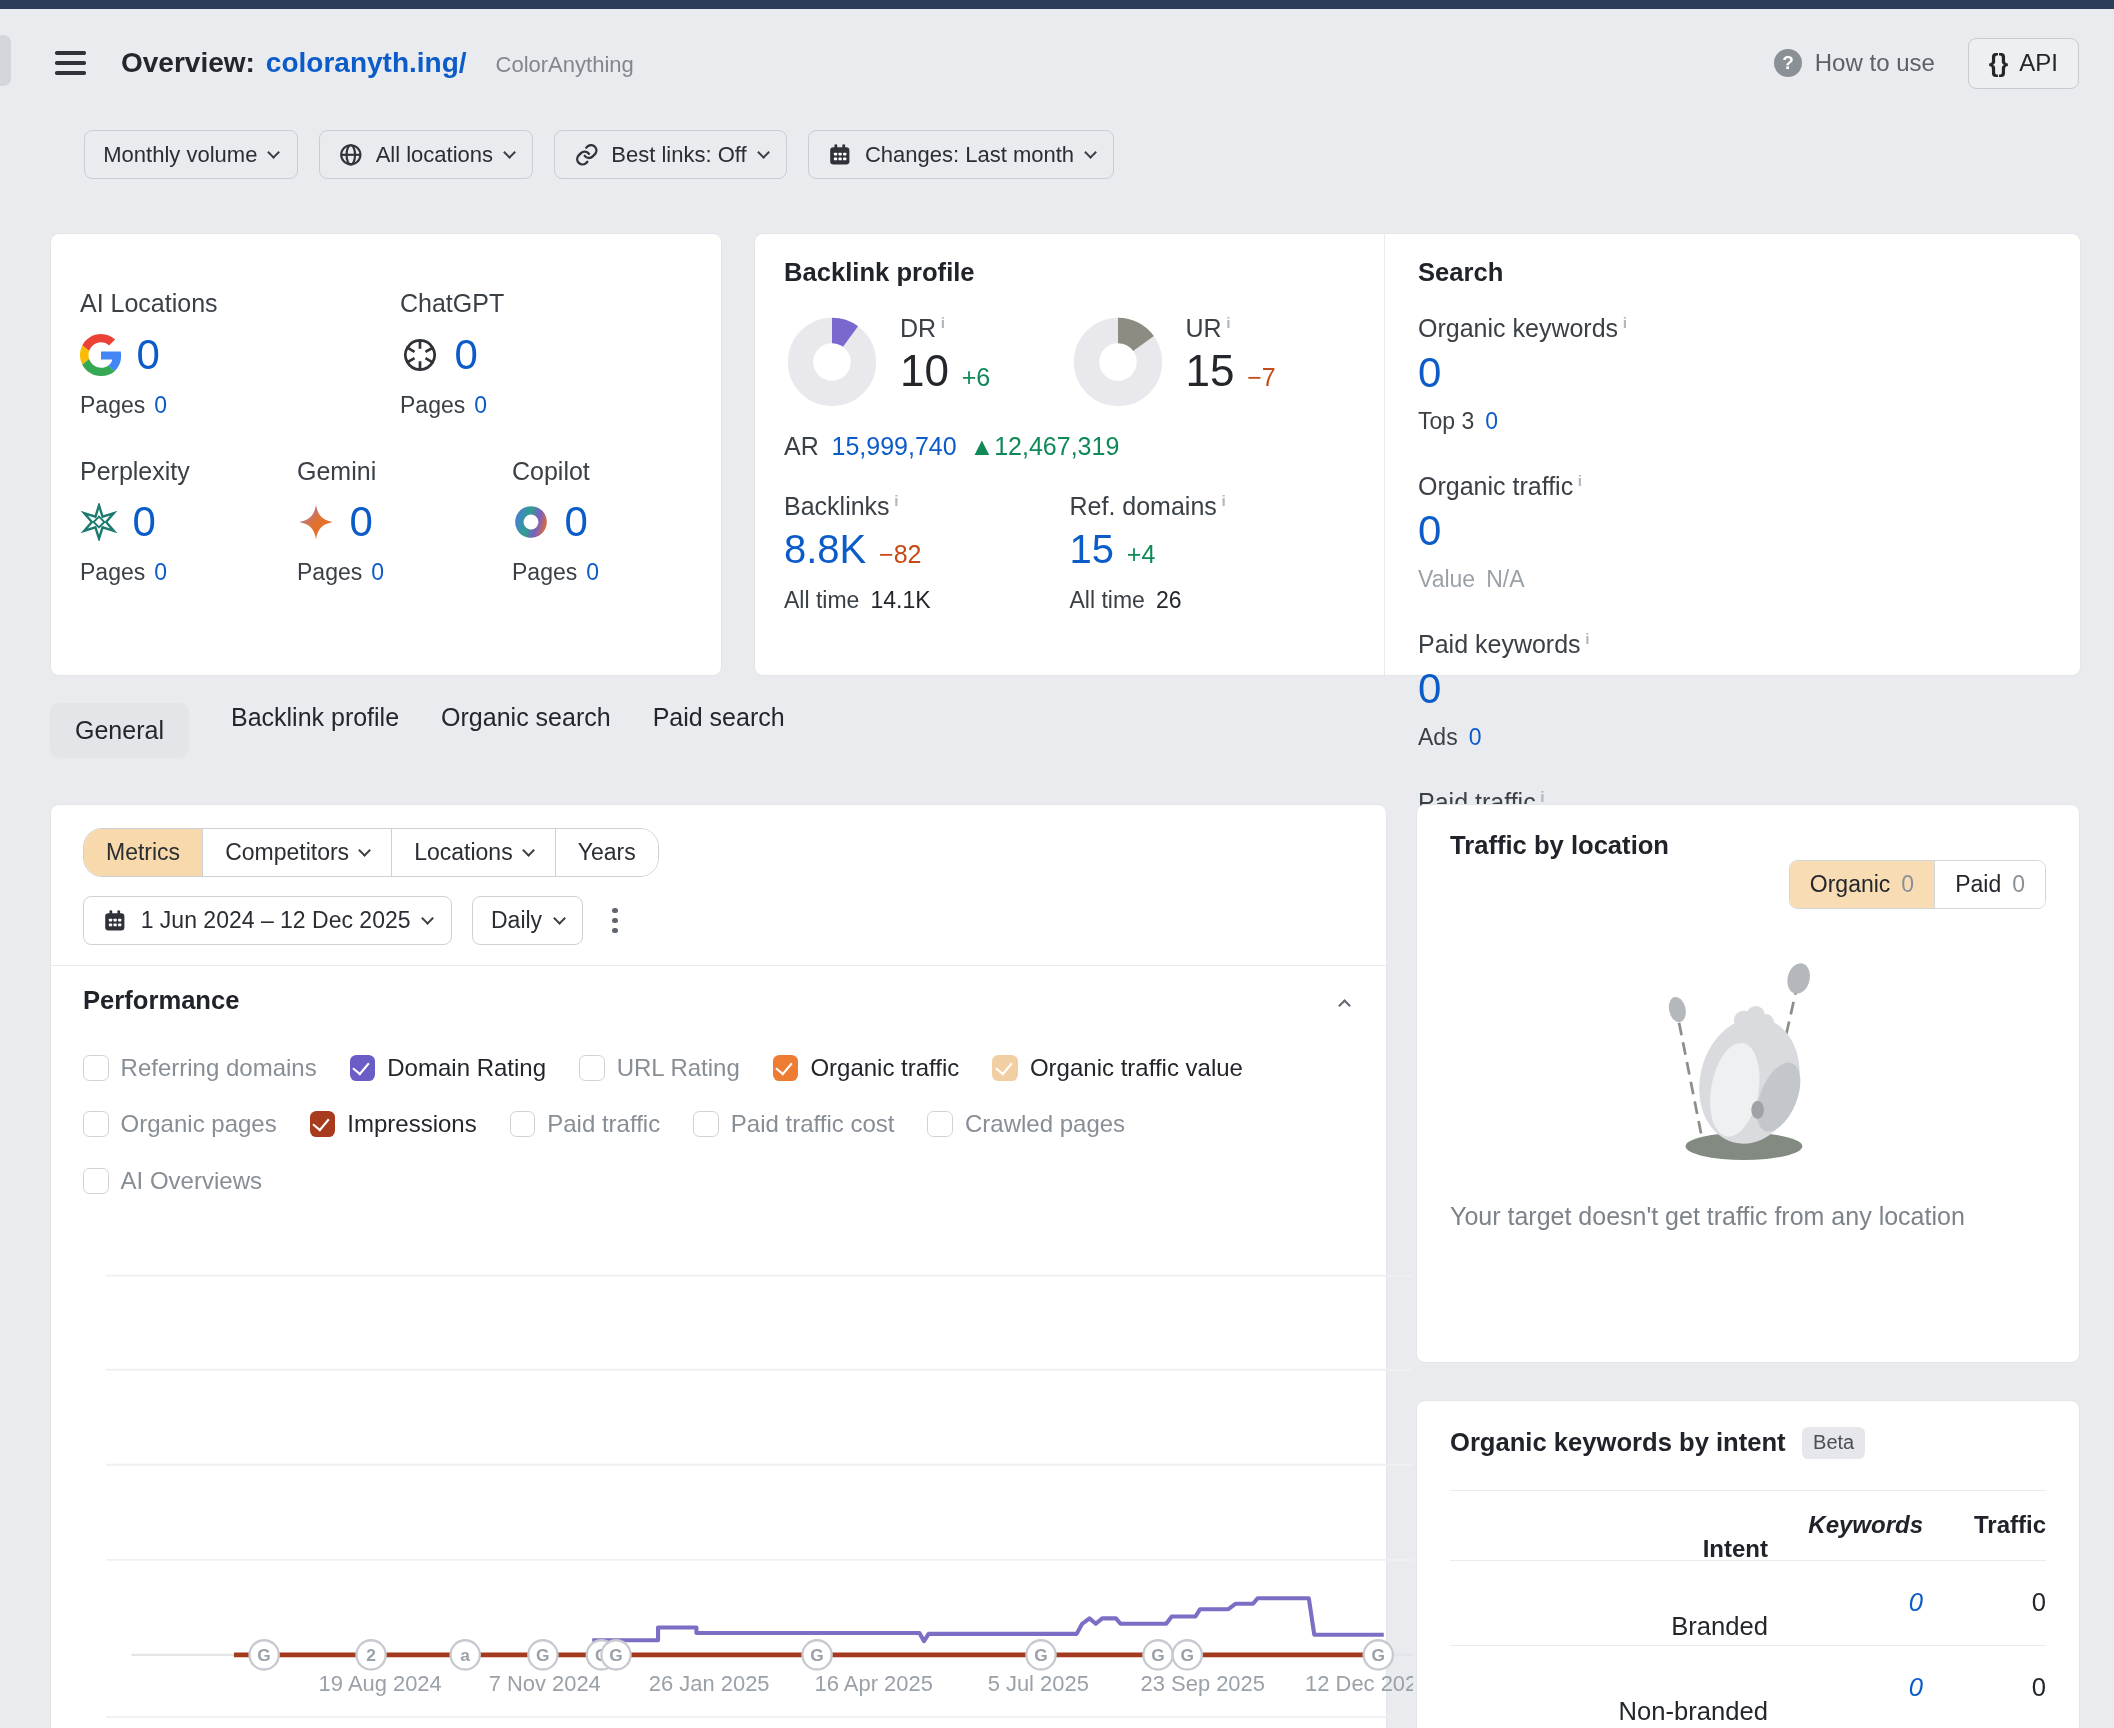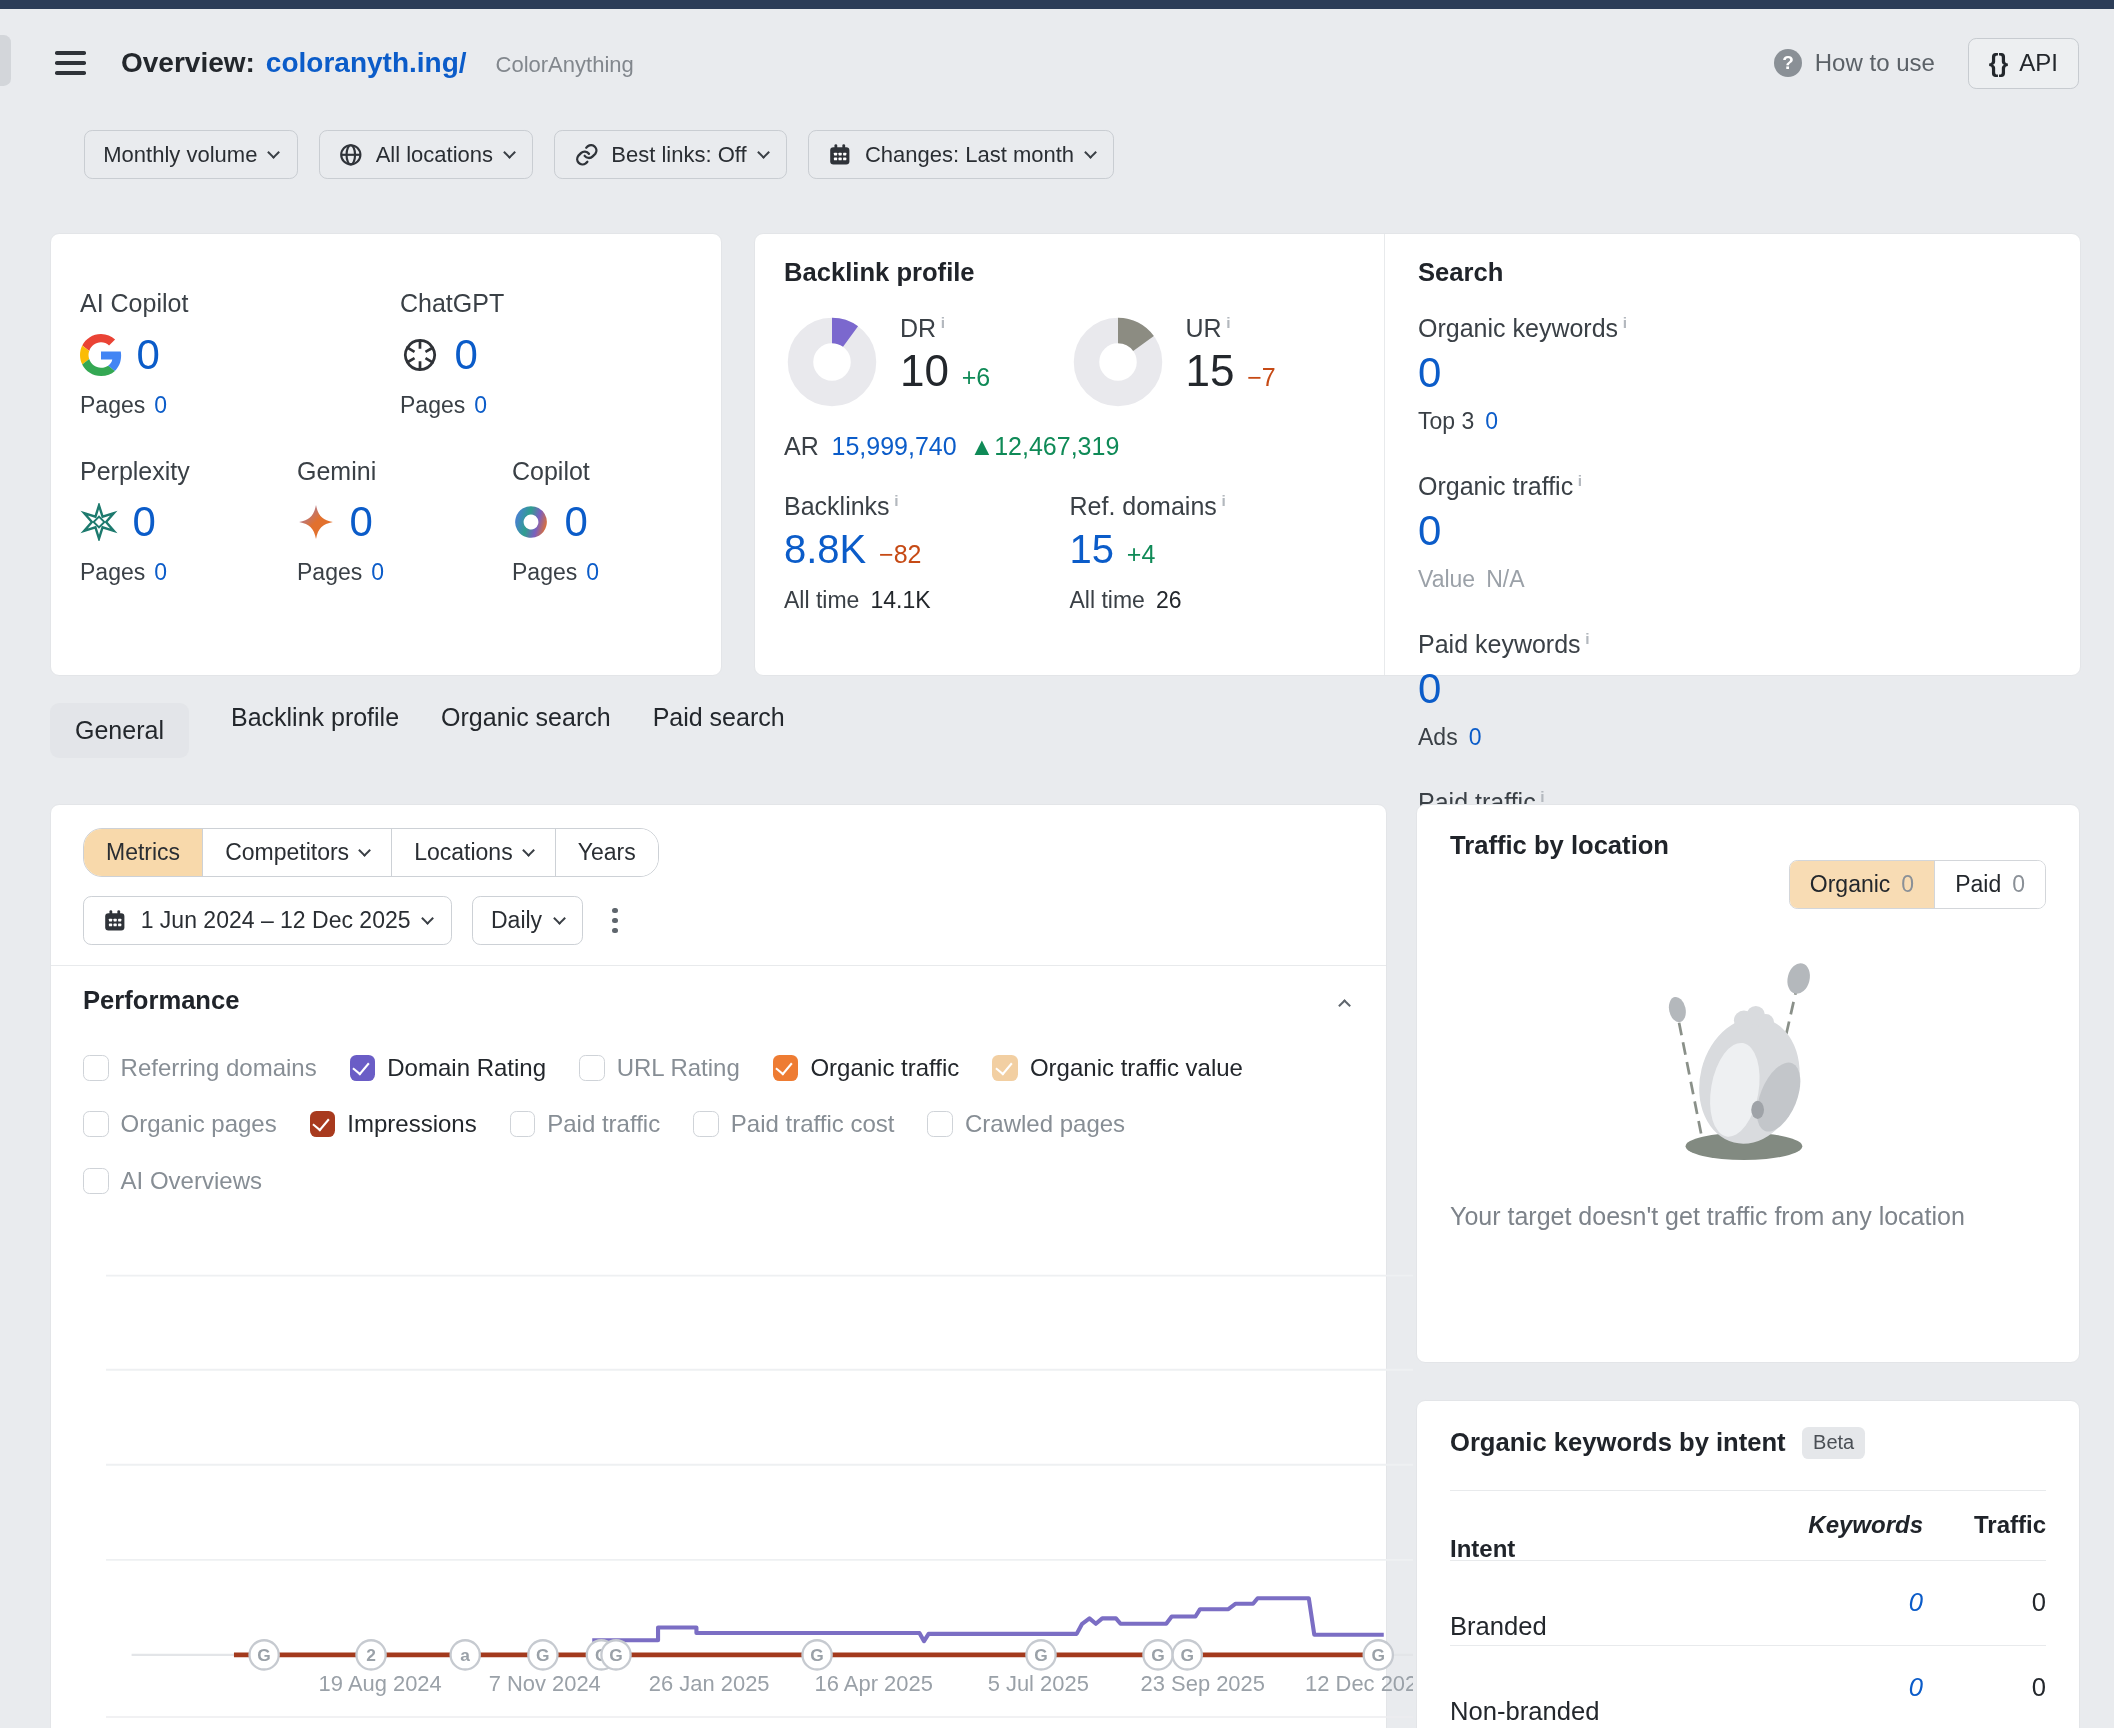--- a/index.html
+++ b/index.html
@@ -117,21 +117,21 @@
   .ostrich-wrap { display:flex; justify-content:center; margin-top:44px; }
   .empty-text { font-size:25px; color:#7d838a; margin-top:21px; }
 
   .intent-card { left:1416px; top:1400px; width:664px; height:384px; padding:25.6px 33px; }
   .intent-head { display:flex; align-items:center; gap:16.4px; }
   .beta { background:#e5e7ea; color:#4a4f55; font-size:20px; border-radius:6.4px; padding:4.6px 11px; }
   .tbl-div { height:0.9px; background:#e8eaec; margin:0 0px; }
   .tbl-row { display:flex; align-items:center; }
   .tbl-h { font-size:24px; font-weight:bold; color:#20242a; }
   .tbl-c { font-size:25.6px; color:#23272c; }
-  .col-intent { flex:1; text-align:left;margin-top:48px; }
+  .col-intent { flex:1; text-align:right;margin-top:48px; }
   .col-kw { width:155px; text-align:right;font-style:italic; }
   .col-tr { width:123px; text-align:right; }
   .blue { color:#0b5cc9; }
   svg text { font-family:"Liberation Sans","DejaVu Sans",sans-serif; }
 </style>
 </head>
 <body>
 
 <div class="page">
   <div class="topbar"></div>
@@ -195,21 +195,21 @@
           </g>
         </svg>
       <span>Changes: Last month</span>
         <i class="chv"></i>
     </button>
   </div>
 
   <div class="card ai-card">
     <div class="ai-row ai-row1">
       <div class="ai-item" style="width:320px">
-        <div class="lbl">AI Copilot</div>
+        <div class="lbl">AI Locations</div>
         <div class="ai-val">
           <svg width="42" height="42" viewBox="0 0 48 48">
               <path fill="#EA4335" d="M24 9.5c3.5 0 6.7 1.2 9.2 3.6l6.9-6.9C35.9 2.4 30.5 0 24 0 14.6 0 6.5 5.4 2.6 13.2l8 6.2C12.4 13.7 17.7 9.5 24 9.5z"></path>
               <path fill="#4285F4" d="M47 24.6c0-1.6-.2-3.1-.4-4.6H24v9h12.9c-.6 3-2.3 5.5-4.8 7.2l7.7 6C44.4 38 47 31.9 47 24.6z"></path>
               <path fill="#FBBC05" d="M10.5 28.6c-.5-1.5-.8-3-.8-4.6s.3-3.1.8-4.6l-8-6.2C.9 16.5 0 20.1 0 24s.9 7.5 2.6 10.8l7.9-6.2z"></path>
               <path fill="#34A853" d="M24 48c6.5 0 11.9-2.1 15.9-5.8l-7.7-6c-2.2 1.5-4.9 2.3-8.2 2.3-6.3 0-11.6-4.2-13.5-9.9l-8 6.2C6.5 42.6 14.6 48 24 48z"></path>
             </svg>
           <span class="big-blue">0</span>
         </div>
         <div class="pages"><span>Pages</span><b>0</b></div>

